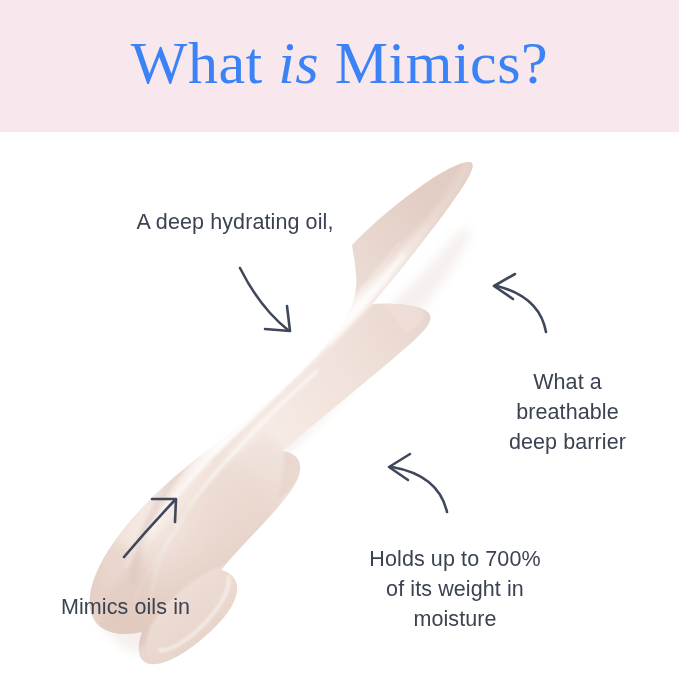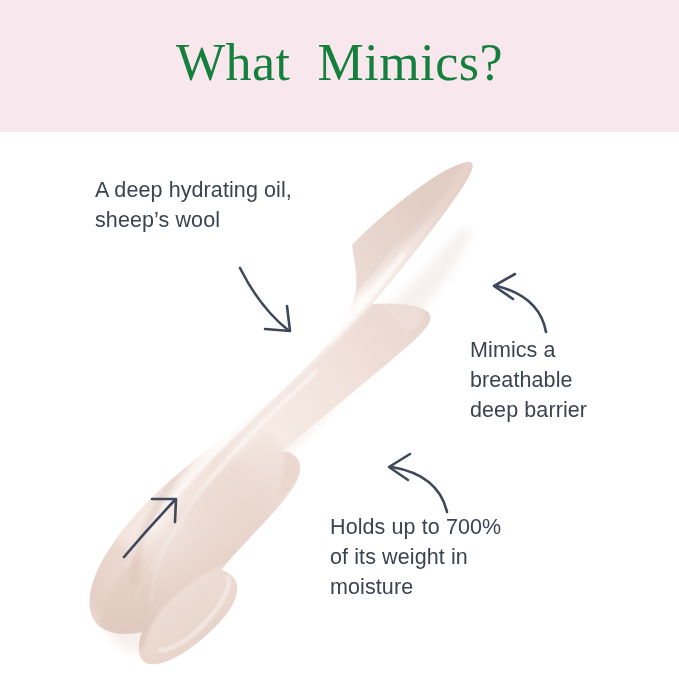--- a/index.html
+++ b/index.html
@@ -33,24 +33,24 @@
   #page-title {
     position: absolute;
     left: 0;
     top: 0;
     width: 679px;
     height: 132px;
     display: flex;
     align-items: center;
     justify-content: center;
     font-family: "Liberation Serif", "DejaVu Serif", serif;
-    font-size: 52px;
+    font-size: 60px;
     line-height: 1;
     letter-spacing: 0.5px;
-    color: #15803d;
+    color: #3b82f6;
     white-space: pre;
     padding-bottom: 6px;
     box-sizing: border-box;
   }
   #page-title .title-italic {
     font-style: italic;
   }
 
   
   #swatch-layer {
@@ -69,21 +69,23 @@
     display: block;
   }
 
   
   .callout {
     position: absolute;
     font-family: "Liberation Sans", sans-serif;
     font-size: 21.5px;
     line-height: 30px;
     color: #3b4250;
+    text-align: center;
     letter-spacing: 0.1px;
+    margin-top: 32px;
   }
   .callout .callout-line {
     display: block;
     white-space: nowrap;
   }
 
   #callout-hydrating-oil {
     left: 95px;
     top: 175px;
     width: 280px;
@@ -121,21 +123,21 @@
     stroke-linejoin: round;
   }
 </style>
 </head>
 <body>
 
 <div id="infographic">
 
   <div id="header-band"></div>
   <div id="page-title">
-    <span>What </span><span> Mimics?</span>
+    <span>What </span><span class="title-italic">is</span><span> Mimics?</span>
   </div>
 
   <div id="swatch-layer">
     <svg id="swatch-svg" viewBox="0 0 679 547" xmlns="http://www.w3.org/2000/svg">
       <defs>
         <linearGradient id="gradBody" x1="0.12" y1="0.78" x2="0.92" y2="0.12">
           <stop offset="0%" stop-color="#e9d6cd"></stop>
           <stop offset="18%" stop-color="#f0e0d8"></stop>
           <stop offset="40%" stop-color="#f6ebe5"></stop>
           <stop offset="62%" stop-color="#f1e2db"></stop>
@@ -308,36 +310,36 @@
           </g>
 
           <ellipse cx="116" cy="452" rx="34" ry="46" transform="rotate(-30 116 452)" fill="#e0c8bd" opacity="0.4" filter="url(#softBlur)"></ellipse>
         </g>
       </g>
     </svg>
   </div>
 
   <div class="callout" id="callout-hydrating-oil">
     <span class="callout-line">A deep hydrating oil,</span>
-    <span class="callout-line">sheep’s wool</span>
   </div>
 
   <div class="callout" id="callout-skin-barrier">
-    <span class="callout-line">Mimics a</span>
+    <span class="callout-line">What a</span>
     <span class="callout-line">breathable</span>
     <span class="callout-line">deep barrier</span>
   </div>
 
   <div class="callout" id="callout-moisture">
     <span class="callout-line">Holds up to 700%</span>
     <span class="callout-line">of its weight in</span>
     <span class="callout-line">moisture</span>
   </div>
 
   <div class="callout" id="callout-mimics-oils">
+    <span class="callout-line">Mimics oils in</span>
   </div>
 
   <svg id="arrow-layer" viewBox="0 0 679 679" xmlns="http://www.w3.org/2000/svg">
 
     <g>
       <path class="arrow-stroke" d="M 240 268 C 252 292, 268 314, 288 330"></path>
       <path class="arrow-stroke" d="M 265 329 L 290 331 L 287 306"></path>
     </g>
 
     <g>

